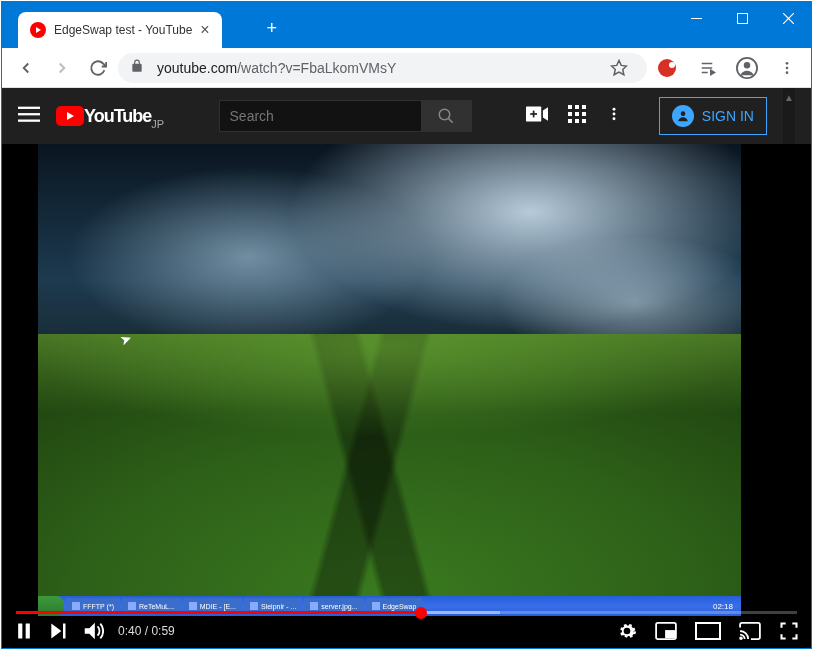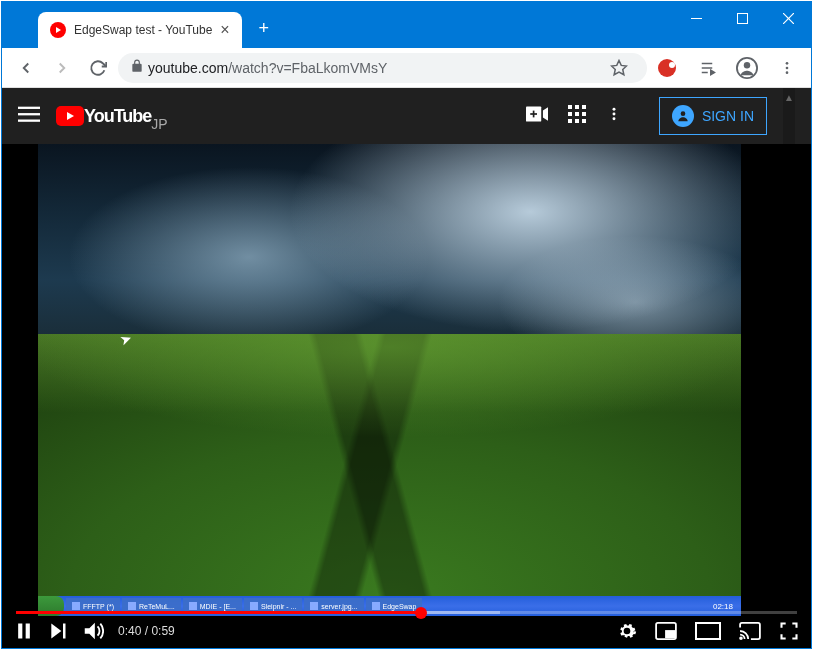--- a/index.html
+++ b/index.html
@@ -1,52 +1,52 @@
 <!DOCTYPE html>
 <html><head>
 <meta charset="utf-8">
 <style>
 * { box-sizing: border-box; margin: 0; padding: 0; }
 body { font-family: Arial, sans-serif; width: 813px; height: 650px; overflow: hidden; background: #fff; }
 
 
 .window { border: 1px solid #0078d7; width: 811px; height: 648px; margin: 1px; display: flex; flex-direction: column; }
 .titlebar { background: #0078d7; height: 46px; display: flex; align-items: flex-end; position: relative; }
-.tabs { display: flex; align-items: center; height: 36px; margin-left: 36px; }
+.tabs { display: flex; align-items: center; height: 36px; margin-left: 16px; gap: 28px; }
 .tab { background: #fff; border-radius: 8px 8px 0 0; height: 36px; display: flex; align-items: center; padding: 0 12px; gap: 8px; min-width: 200px; }
 .tab-favicon { width: 16px; height: 16px; border-radius: 50%; background: #f00; display:flex; align-items:center; justify-content:center;}
 .tab-favicon::after{content:'';width:0;height:0;border-left:5px solid #fff;border-top:3px solid transparent;border-bottom:3px solid transparent;margin-left:1px;}
 .tab-title { font-size: 12px; color: #333; flex: 1; white-space: nowrap; overflow: hidden; text-overflow: ellipsis; }
 .tab-close { font-size: 16px; color: #555; cursor: pointer; }
 .newtab { width: 28px; height: 28px; display:flex;align-items:center;justify-content:center; color:#fff; font-size: 18px; margin-left: 8px; margin-bottom: 4px; cursor:pointer;}
 .win-controls { position: absolute; right: 0; top: 0; display: flex; }
 .win-btn { width: 46px; height: 32px; display:flex;align-items:center;justify-content:center; color:#fff; cursor:pointer;}
 .win-btn svg { stroke: #fff; fill: none; }
 
 
 .urlbar { height: 40px; background: #fff; display: flex; align-items: center; padding: 0 8px; gap: 4px; border-bottom: 1px solid #e0e0e0;}
 .nav-btn { width: 32px; height: 32px; border-radius: 50%; display:flex;align-items:center;justify-content:center; color:#5f6368; cursor:pointer;}
 .nav-btn.disabled { color: #bbb; cursor: default; }
-.url-field { flex:1; display:flex; align-items:center; gap:4px; padding:0 12px; height:30px; border-radius:15px; background:#f1f3f4;}
+.url-field { flex:1; display:flex; align-items:center; gap:13px; padding:0 12px; height:30px; border-radius:15px; background:#f1f3f4;}
 .lock { color:#5f6368; }
 .url-text { font-size: 14px; color:#5f6368; flex:1;}
 .url-host { color:#202124;}
 .url-right { display:flex; gap:8px; align-items:center;}
 .icon-btn { width:32px;height:32px;display:flex;align-items:center;justify-content:center;color:#5f6368;cursor:pointer;border-radius:50%;}
 .ext-icon{width:18px;height:18px;border-radius:50%;background:#d93025;position:relative;}
 .ext-icon::after{content:'';position:absolute;width:6px;height:6px;background:#fff;border-radius:50%;top:3px;right:1px;}
 
 
 .yt-header { height: 56px; background: #202020; display:flex; align-items:center; padding: 0 16px; gap:16px;}
 .yt-menu { color:#fff; cursor:pointer;}
 .yt-logo { display:flex; align-items:center; cursor:pointer;}
 .yt-logo-play{width:28px;height:20px;background:#f00;border-radius:5px;display:flex;align-items:center;justify-content:center;}
 .yt-logo-play::after{content:'';width:0;height:0;border-left:7px solid #fff;border-top:4px solid transparent;border-bottom:4px solid transparent;margin-left:1px;}
 .yt-logo-text{color:#fff;font-size:18px;font-weight:bold;letter-spacing:-1px;}
-.yt-logo-sup{color:#aaa;font-size:14px;align-self:flex-start;margin-top:16px;}
+.yt-logo-sup{color:#aaa;font-size:11px;align-self:flex-start;margin-top:16px;}
 .yt-search{display:flex;flex:0 0 240px;margin-left:auto;}
 .yt-search-input{flex:1;background:#121212;border:1px solid #303030;color:#888;padding:0 10px;height:32px;font-size:14px;}
 .yt-search-btn{width:50px;height:32px;background:#313131;border:1px solid #303030;border-left:none;display:flex;align-items:center;justify-content:center;color:#888;cursor:pointer;}
 .yt-right{display:flex;align-items:center;gap:20px;margin-left:auto;}
 .yt-icon{color:#fff;cursor:pointer;}
 .yt-signin{border:1px solid #3ea6ff;color:#3ea6ff;padding:7px 12px;display:flex;align-items:center;gap:8px;font-size:14px;font-weight:500;cursor:pointer;margin-left:17px;}
 .yt-signin-icon{width:22px;height:22px;border-radius:50%;background:#3ea6ff;display:flex;align-items:center;justify-content:center;}
 .yt-scroll{width:12px;height:56px;background:#1a1a1a;display:flex;flex-direction:column;align-items:center;padding-top:4px;}
 .yt-scroll-arrow{color:#666;font-size:10px;}
 
@@ -184,20 +184,29 @@
   <div class="yt-header">
     <div class="yt-menu"><svg width="22" height="22" viewBox="0 0 24 24" fill="currentColor">
           <rect y="4" width="24" height="2.5"></rect>
           <rect y="11" width="24" height="2.5"></rect>
           <rect y="18" width="24" height="2.5"></rect>
         </svg></div>
     <div class="yt-logo">
       <span class="yt-logo-play"></span>
       <span class="yt-logo-text">YouTube</span>
       <span class="yt-logo-sup">JP</span>
+    </div>
+    <div class="yt-search">
+      <input class="yt-search-input" placeholder="Search" style="">
+      <div class="yt-search-btn">
+          <svg width="18" height="18" viewBox="0 0 24 24" fill="none" stroke="currentColor" stroke-width="2">
+            <circle cx="10" cy="10" r="7"></circle>
+            <line x1="21" y1="21" x2="15" y2="15"></line>
+          </svg>
+        </div>
     </div>
     <div class="yt-right">
       <div class="yt-icon"><svg width="22" height="16" viewBox="0 0 26 18" fill="currentColor">
             <rect width="18" height="18" rx="1"></rect>
             <polygon points="20 5 26 1 26 17 20 13"></polygon>
             <rect x="5" y="8" width="8" height="2" fill="#202020"></rect>
             <rect x="8" y="5" width="2" height="8" fill="#202020"></rect>
           </svg></div>
       <div class="yt-icon"><svg width="18" height="18" viewBox="0 0 18 18" fill="currentColor">
             <rect width="4" height="4"></rect>

